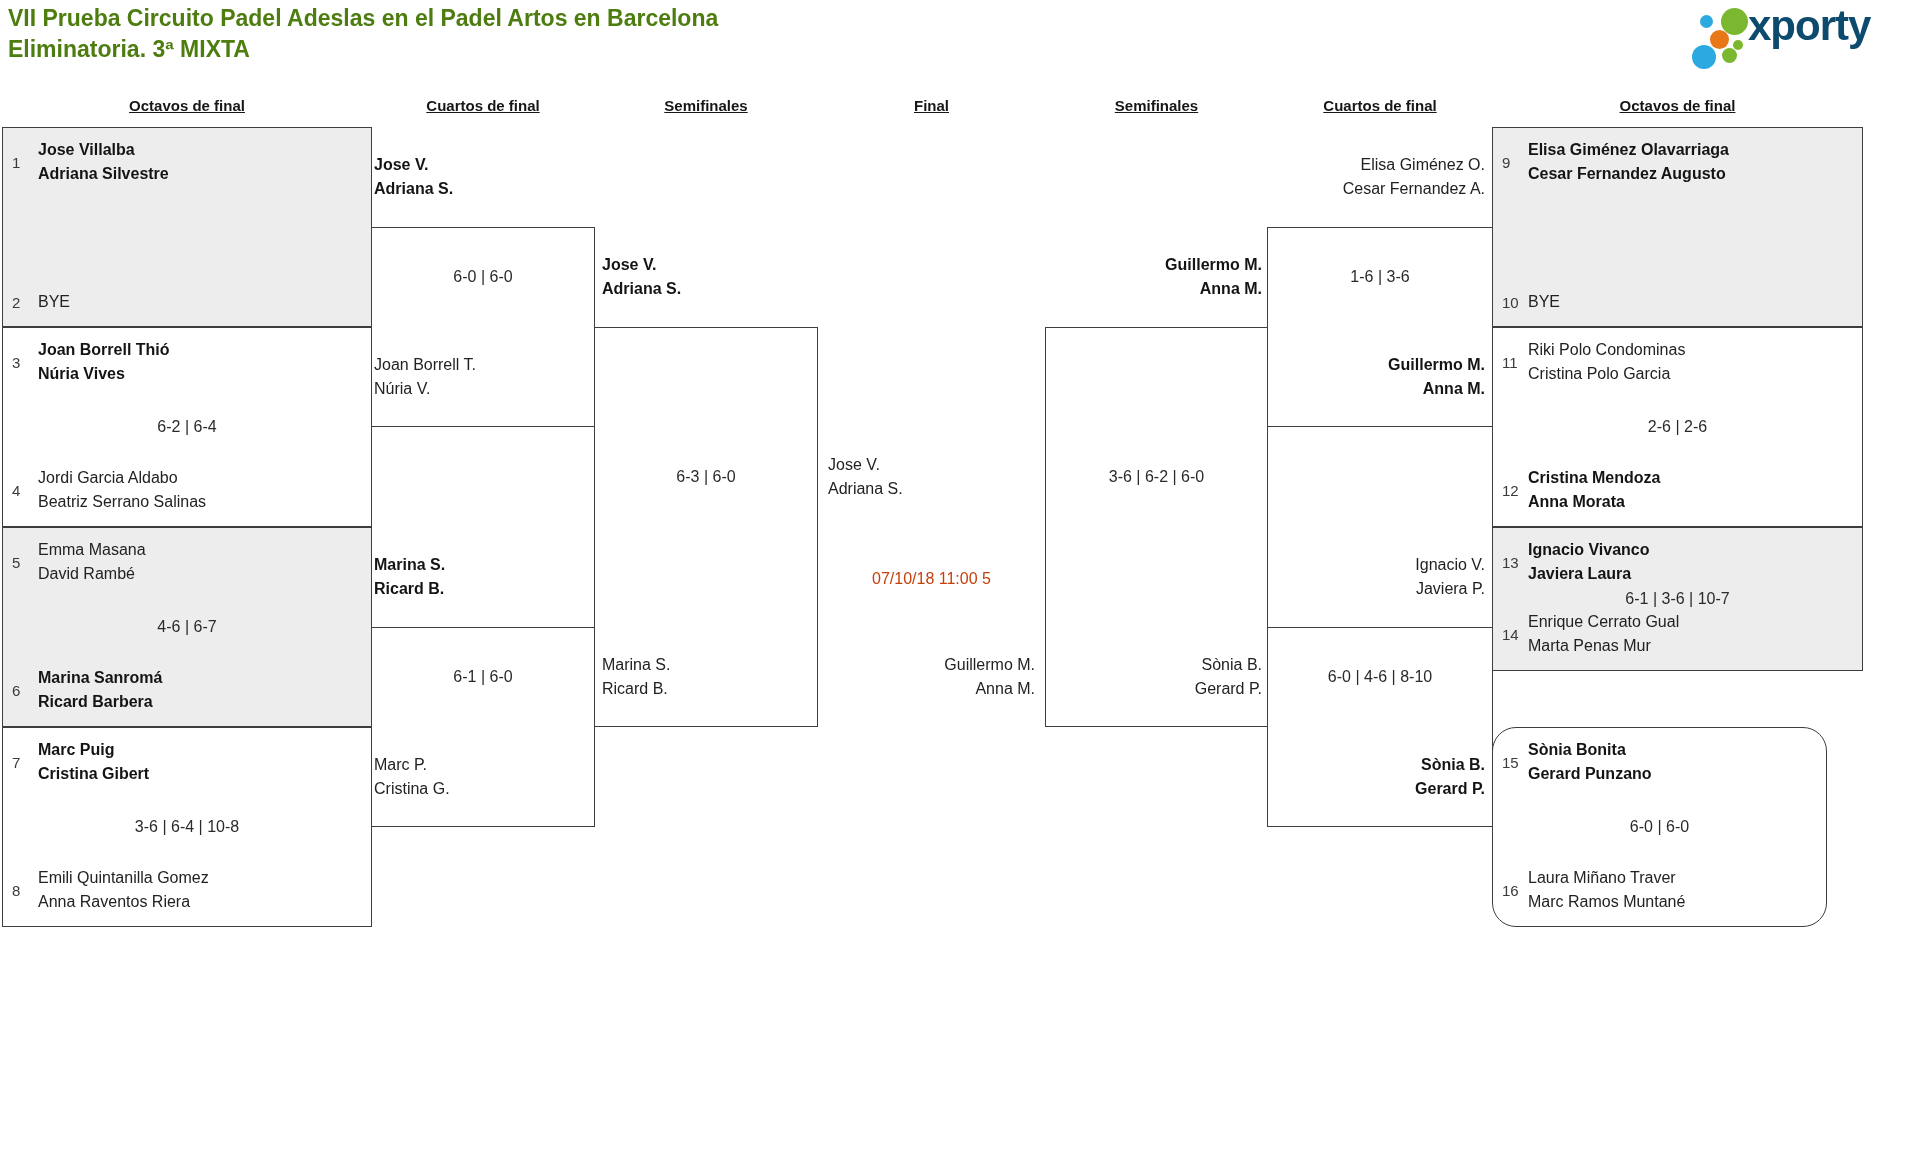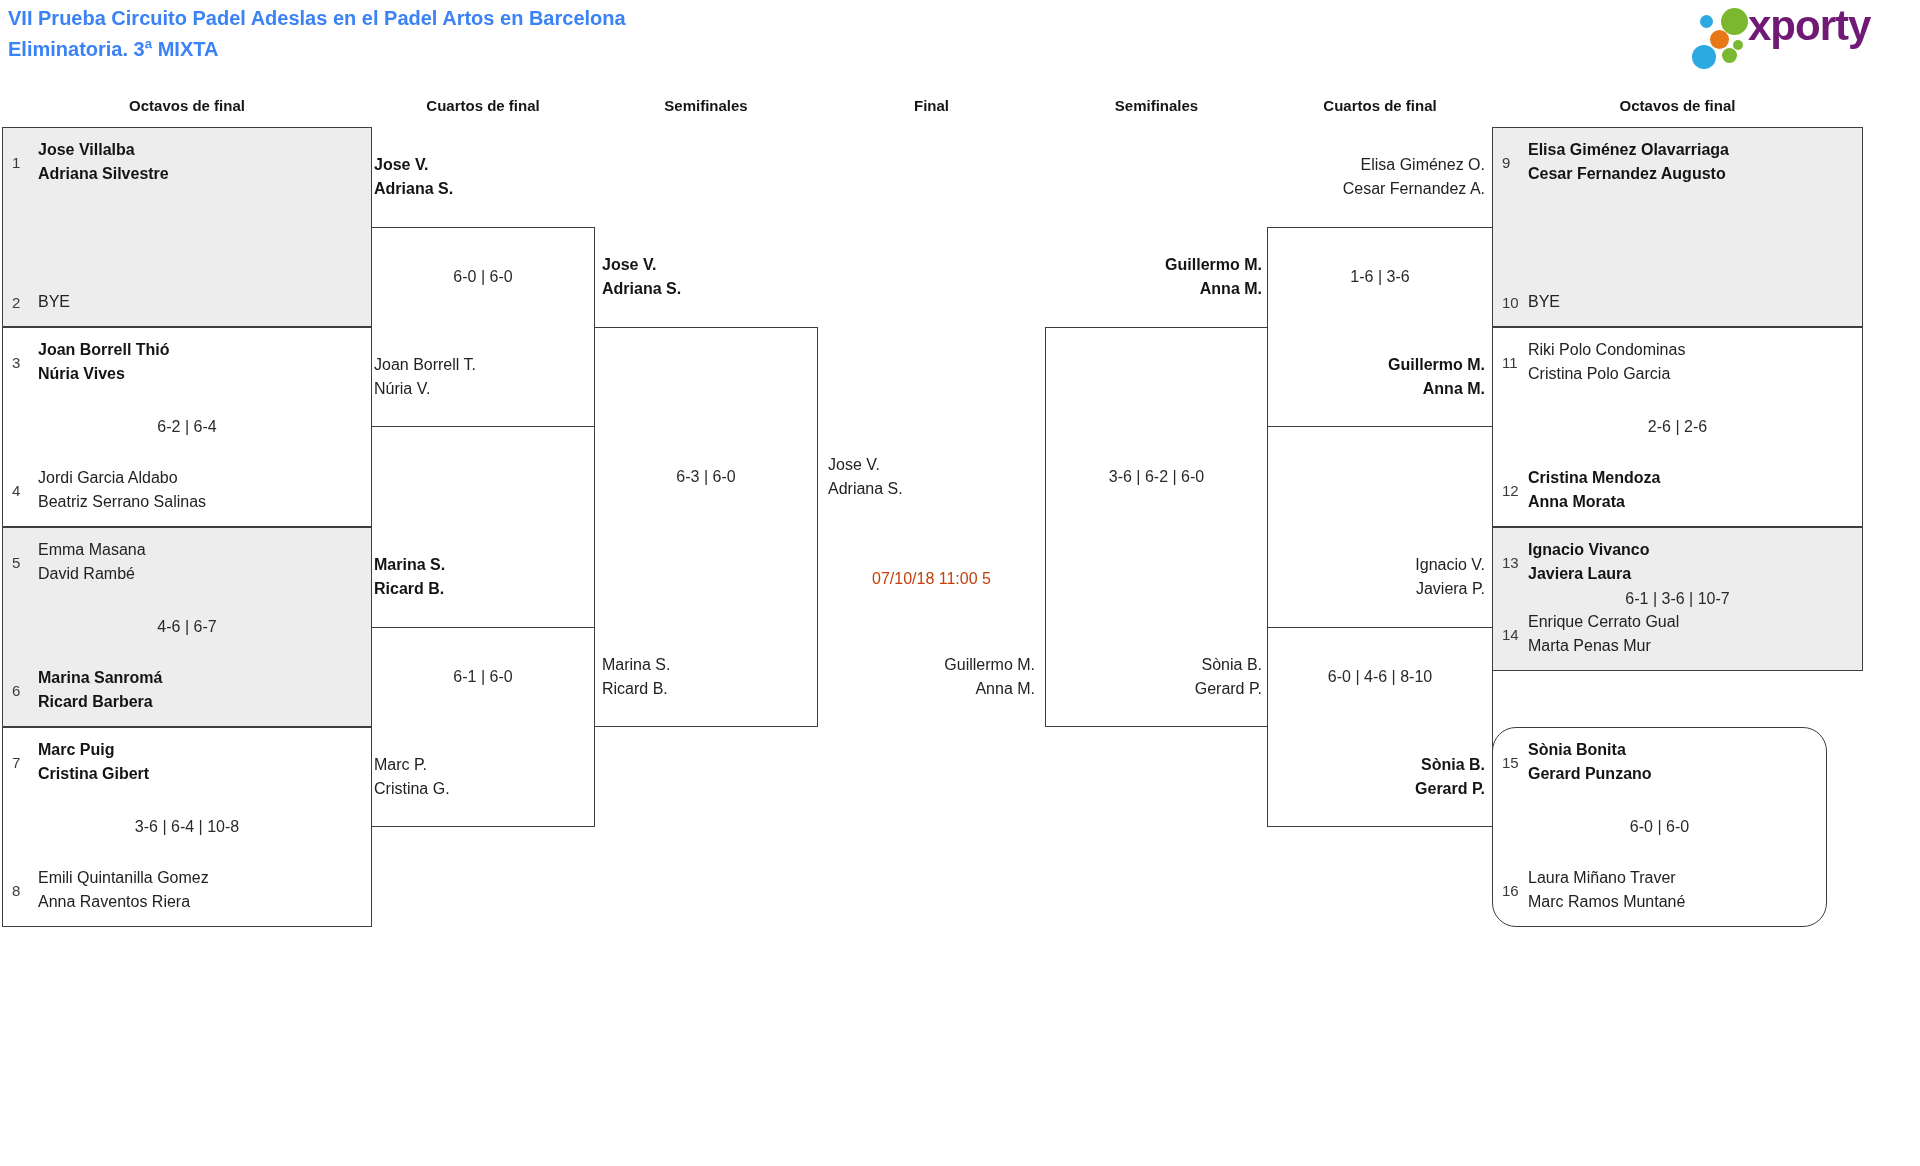--- a/index.html
+++ b/index.html
@@ -1,21 +1,21 @@
 <!DOCTYPE html>
 <html><head>
 <meta charset="utf-8">
 <style>
   html,body { margin:0; padding:0; background:#ffffff; }
   body { width:1920px; height:1166px; font-family:"Liberation Sans","DejaVu Sans",sans-serif; color:#1c1c1c; }
   .stage { position:relative; width:1920px; height:1166px; overflow:hidden; background:#fff; }
 
-  .title { position:absolute; left:8px; top:3px; font-size:20px; line-height:31px; font-weight:700; color:#3b82f6; }
-
-  .header { position:absolute; top:97px; font-size:15px; font-weight:700; color:#161616; text-align:center; }
+  .title { position:absolute; left:8px; top:3px; font-size:23px; line-height:31px; font-weight:700; color:#4d7c0f; }
+
+  .header { position:absolute; top:97px; font-size:15px; font-weight:700; color:#161616; text-align:center;text-decoration:underline; }
 
   .box { position:absolute; border:1px solid #3e3e3e; box-sizing:border-box; background:#fff; }
   .box.gray { background:#ededed; }
   .oct { display:flex; flex-direction:column; justify-content:space-between; padding:10px 0 12px 0; }
 
   .entry { display:flex; align-items:center; }
   .seed { flex:none; width:26px; padding-left:9px; font-size:15px; color:#3a3a3a; }
   .names { font-size:16px; line-height:24px; color:#222; }
   .names span { display:block; }
   .names span:empty { display:none; }
@@ -47,21 +47,21 @@
     <div>Eliminatoria. 3ª MIXTA</div>
   </div>
 
   <div class="logo">
     <span class="dot" style="left:10px;top:11px;width:13px;height:13px;background:#2ba9e1;"></span>
     <span class="dot" style="left:31px;top:4px;width:27px;height:27px;background:#7cb82f;"></span>
     <span class="dot" style="left:20px;top:26px;width:19px;height:19px;background:#e87817;"></span>
     <span class="dot" style="left:43px;top:36px;width:10px;height:10px;background:#7cb82f;"></span>
     <span class="dot" style="left:2px;top:41px;width:24px;height:24px;background:#2ba9e1;"></span>
     <span class="dot" style="left:32px;top:44px;width:15px;height:15px;background:#7cb82f;"></span>
-    <span class="word" style="color:#701a75;">xporty</span>
+    <span class="word" style="color:#0c4a6e;">xporty</span>
   </div>
 
   <div class="header" style="left:2px;width:370px;">Octavos de final</div>
   <div class="header" style="left:371px;width:224px;">Cuartos de final</div>
   <div class="header" style="left:594px;width:224px;">Semifinales</div>
   <div class="header" style="left:818px;width:227px;">Final</div>
   <div class="header" style="left:1045px;width:223px;">Semifinales</div>
   <div class="header" style="left:1267px;width:226px;">Cuartos de final</div>
   <div class="header" style="left:1492px;width:371px;">Octavos de final</div>
 

